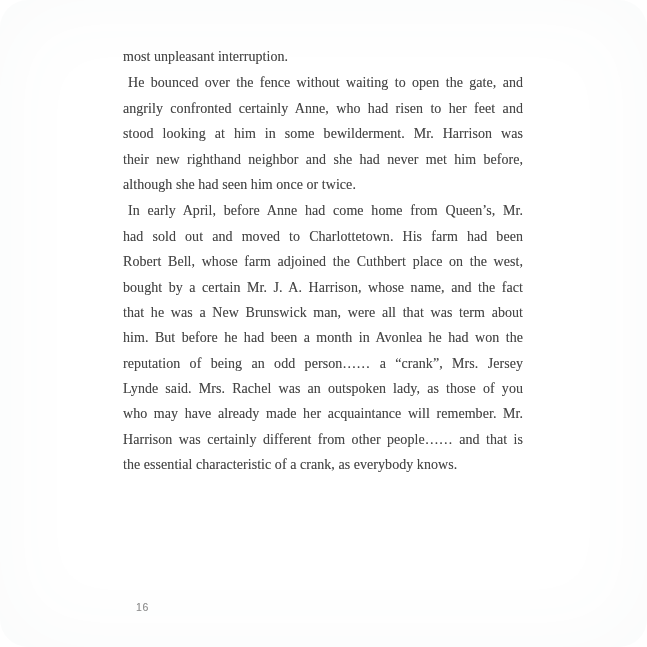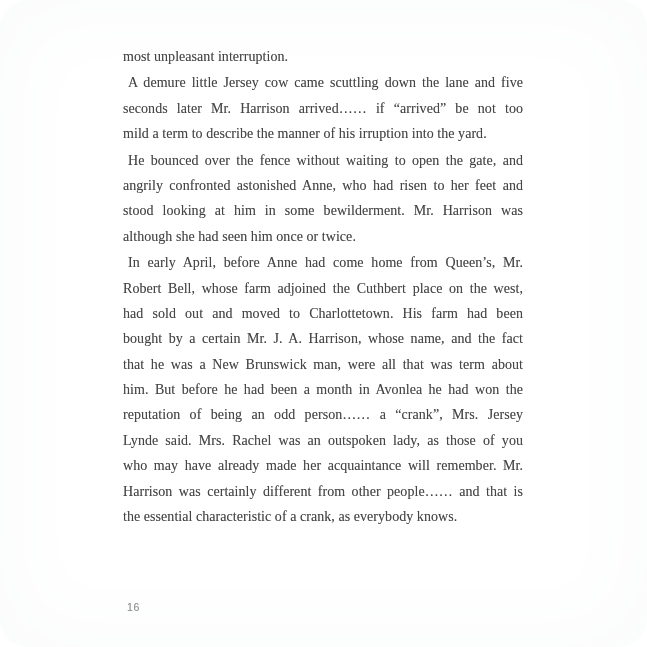--- a/index.html
+++ b/index.html
@@ -39,53 +39,49 @@
     white-space: normal;
   }
   .line.j {
     text-align-last: justify;
   }
   .line.ind {
     text-indent: 5px;
   }
   .page-number {
     position: absolute;
-    left: 127px;
+    left: 136px;
     top: 601px;
     font-family: "Liberation Sans", "DejaVu Sans", sans-serif;
     font-size: 10.5px;
     line-height: 12px;
     letter-spacing: 0.6px;
     color: #8f8f8f;
     text-shadow: 0 0 0.5px rgba(140, 140, 140, 0.4);
   }
 </style>
 </head>
 <body>
 
 <div class="page">
   <div class="text-block" id="text-block">
       <div class="para">
         <div class="line">most unpleasant interruption.</div>
       </div>
       <div class="para">
-        <div class="line j ind">A demure little Jersey cow came scuttling down the lane and five</div>
-        <div class="line j">seconds later Mr. Harrison arrived…… if “arrived” be not too</div>
-        <div class="line">mild a term to describe the manner of his irruption into the yard.</div>
-      </div>
-      <div class="para">
         <div class="line j ind">He bounced over the fence without waiting to open the gate, and</div>
-        <div class="line j">angrily confronted astonished Anne, who had risen to her feet and</div>
+        <div class="line j">angrily confronted certainly Anne, who had risen to her feet and</div>
         <div class="line j">stood looking at him in some bewilderment. Mr. Harrison was</div>
+        <div class="line j">their new righthand neighbor and she had never met him before,</div>
         <div class="line">although she had seen him once or twice.</div>
       </div>
       <div class="para">
         <div class="line j ind">In early April, before Anne had come home from Queen’s, Mr.</div>
+        <div class="line j">had sold out and moved to Charlottetown. His farm had been</div>
         <div class="line j">Robert Bell, whose farm adjoined the Cuthbert place on the west,</div>
-        <div class="line j">had sold out and moved to Charlottetown. His farm had been</div>
         <div class="line j">bought by a certain Mr. J. A. Harrison, whose name, and the fact</div>
         <div class="line j">that he was a New Brunswick man, were all that was term about</div>
         <div class="line j">him. But before he had been a month in Avonlea he had won the</div>
         <div class="line j">reputation of being an odd person…… a “crank”, Mrs. Jersey</div>
         <div class="line j">Lynde said. Mrs. Rachel was an outspoken lady, as those of you</div>
         <div class="line j">who may have already made her acquaintance will remember. Mr.</div>
         <div class="line j">Harrison was certainly different from other people…… and that is</div>
         <div class="line">the essential characteristic of a crank, as everybody knows.</div>
       </div>
     </div>

